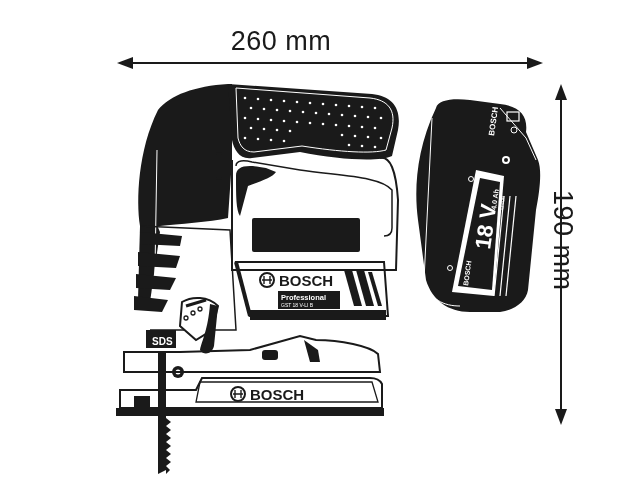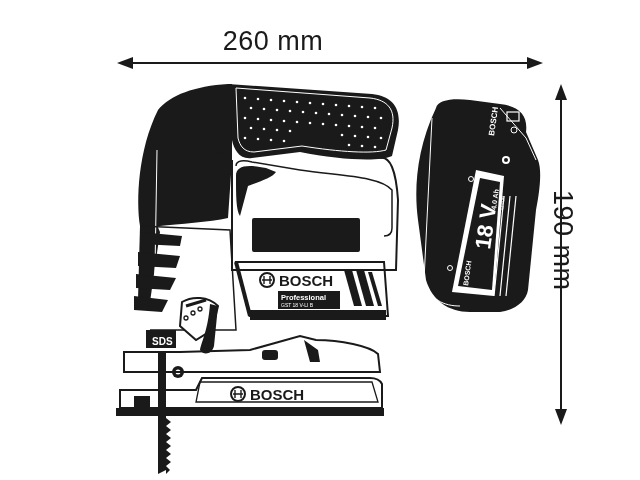--- a/index.html
+++ b/index.html
@@ -1,19 +1,19 @@
 <!DOCTYPE html>
 <html><head>
 <meta charset="utf-8">
 <style>
   html, body { margin: 0; padding: 0; background: #ffffff; }
   body { width: 640px; height: 480px; overflow: hidden; position: relative; font-family: "Liberation Sans", sans-serif; }
   .canvas { position: absolute; left: 0; top: 0; width: 640px; height: 480px; }
   .dim-label { position: absolute; font-family: "Liberation Sans", sans-serif; color: #1a1a1a; font-size: 27px; letter-spacing: 0.5px; white-space: nowrap; }
-  .dim-width-label { left: 0; width: 546px; top: 26px; text-align: center; box-sizing: border-box; }
+  .dim-width-label { left: 8px; width: 546px; top: 26px; text-align: center; box-sizing: border-box; }
   .dim-height-label { left: 578px; top: 252px; transform-origin: 0 0; transform: translate(-14px, 0) rotate(90deg) translate(-62px, -14px); }
   .svgtext { font-family: "Liberation Sans", sans-serif; font-weight: bold; }
 </style>
 </head>
 <body>
 
 <div class="canvas">
 
   <div class="dim-label dim-width-label">260 mm</div>
   <div class="dim-label dim-height-label">190 mm</div>

